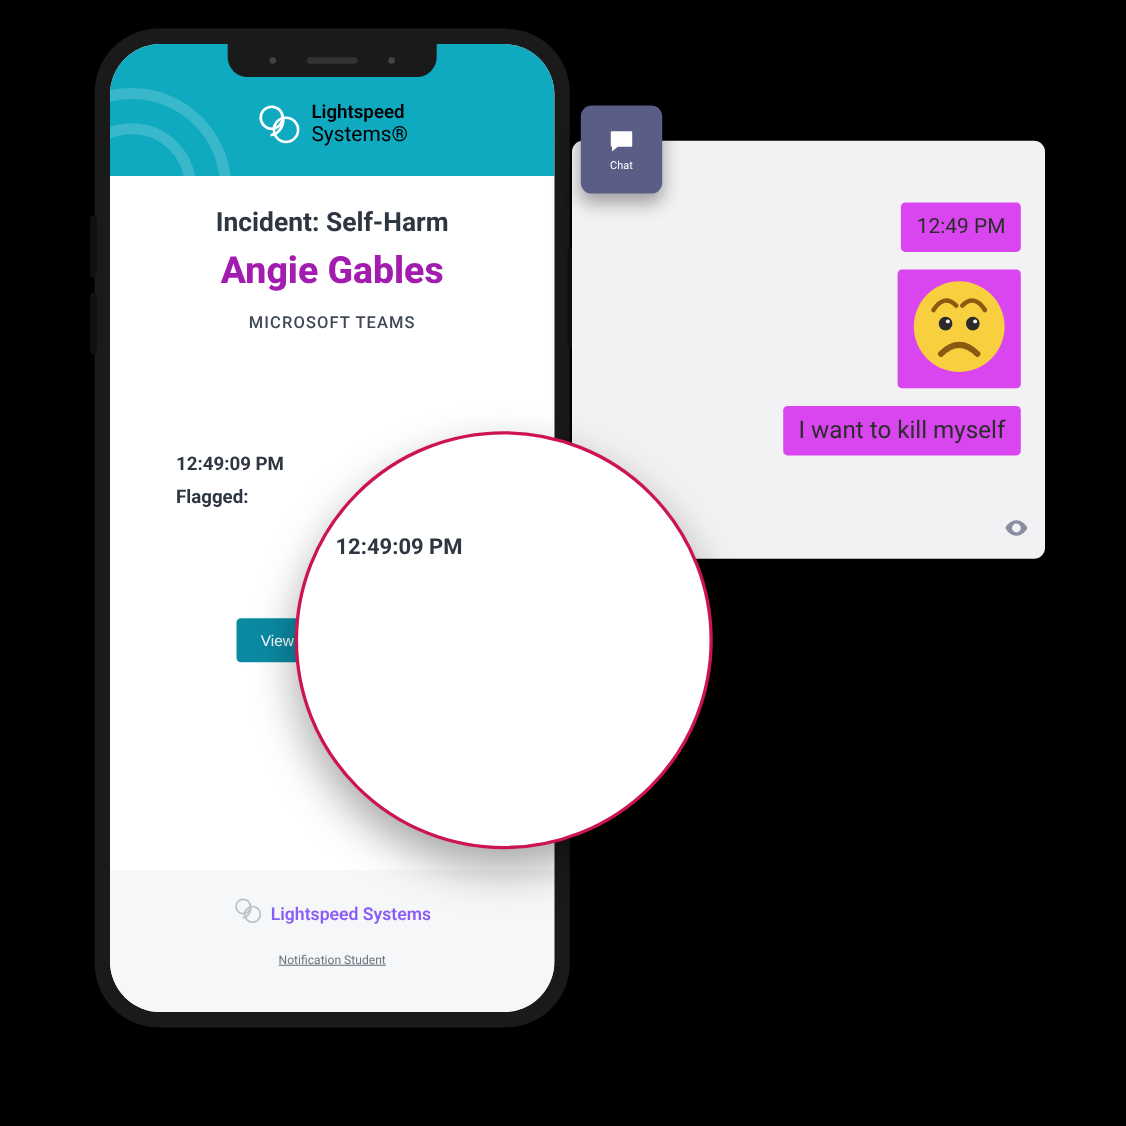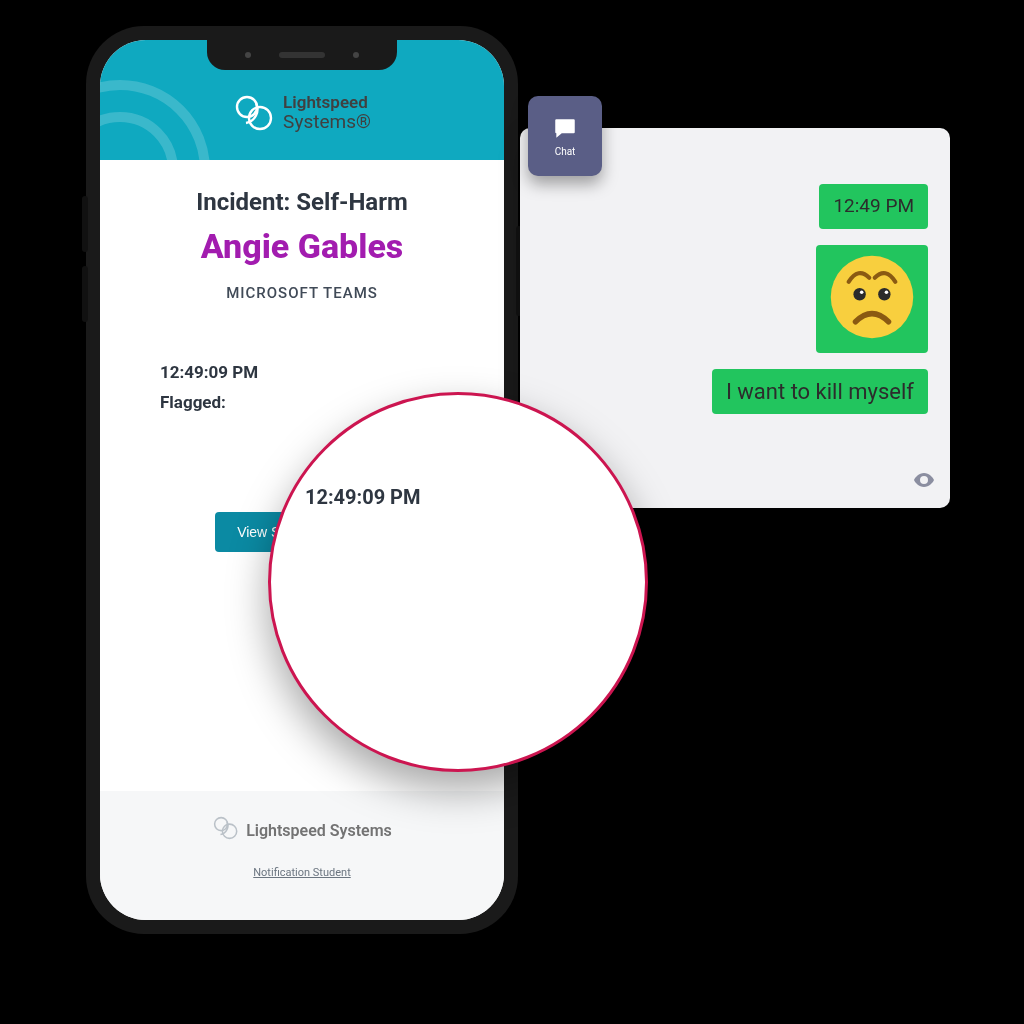--- a/index.html
+++ b/index.html
@@ -84,58 +84,58 @@
   .header-circles::after{
     content:"";
     position: absolute; inset: 22px;
     border: 10px solid rgba(255,255,255,0.18);
     border-radius: 50%;
   }
   .brand {
     display: flex;
     align-items: center;
     gap: 10px;
-    color: #404040;
+    color: #000000;
   }
   .brand-mark svg { display:block; }
   .brand-text { display:flex; flex-direction:column; line-height:1.05; }
   .brand-text .l1 { font-size: 17px; font-weight: 600; }
   .brand-text .l2 { font-size: 19px; font-weight: 400; }
 
   .content {
     flex: 1;
     background: #fff;
     padding: 28px 30px 20px;
     text-align: center;
     color: #303945;
   }
   .incident-label { font-size: 24px; font-weight: 700; margin-bottom: 10px; color:#2e3641; }
   .incident-name  { font-size: 34px; font-weight: 800; margin-bottom: 18px; color:#a21caf; }
-  .incident-source{ font-size: 15px; letter-spacing: 1px; font-weight: 500; color:#404a57; margin-bottom: 60px; }
+  .incident-source{ font-size: 15px; letter-spacing: 1px; font-weight: 500; color:#404a57; margin-bottom: 110px; }
 
   .detail-row { text-align: left; font-size: 17px; color:#2e3641; font-weight:700; margin: 10px 30px; }
 
   .cta {
     margin: 90px auto 0;
     background: #0b8aa3;
     color: #fff;
     border: none;
     padding: 12px 22px;
     font-size: 14px;
     border-radius: 4px;
     cursor: pointer;
   }
 
   .footer {
     background: #f6f7f8;
     padding: 24px 20px 40px;
     text-align: center;
     color: #6b7580;
   }
-  .footer-brand { display:flex; align-items:center; justify-content:center; gap:8px; color:#737373; margin-bottom:16px; font-weight:600; }
+  .footer-brand { display:flex; align-items:center; justify-content:center; gap:8px; color:#8b5cf6; margin-bottom:16px; font-weight:600; }
   .footer-brand svg { opacity:0.55; }
   .footer-addr { font-size: 11px; margin-bottom: 4px; }
   .footer-link { font-size: 11px; text-decoration: underline; color:#6b7580; cursor:pointer; }
 
   
   .magnifier {
     position: absolute;
     left: 268px;
     top: 392px;
     width: 380px;
@@ -171,21 +171,21 @@
     width: 74px; height: 80px;
     background: #5a5e86;
     border-radius: 10px;
     display:flex; flex-direction:column; align-items:center; justify-content:center;
     color:#fff; font-size:10px; gap:4px;
     box-shadow: 0 8px 16px rgba(0,0,0,0.35);
   }
   .chat-badge svg { display:block; }
 
   .bubble {
-    background: #22c55e;
+    background: #d946ef;
     border-radius: 4px;
     padding: 10px 14px;
     color: #2c2c2c;
     width: fit-content;
     max-width: 100%;
     margin-left: auto;
     margin-bottom: 16px;
     text-align: right;
   }
   .bubble .time { font-size: 19px; margin-bottom: 2px; }

